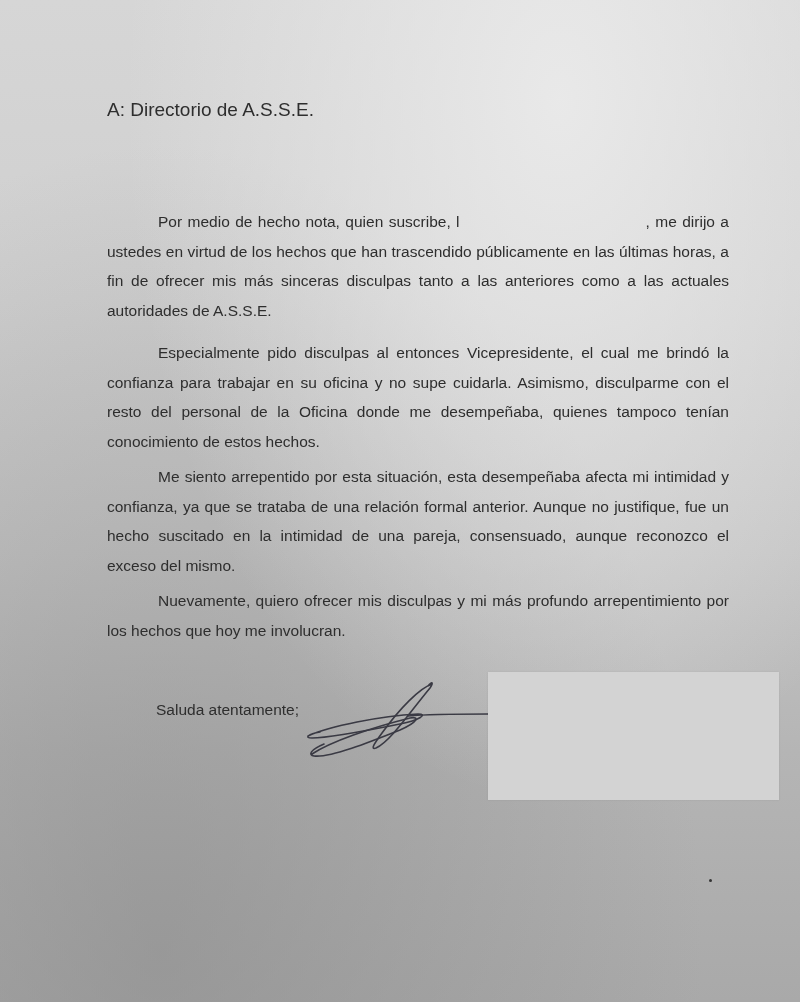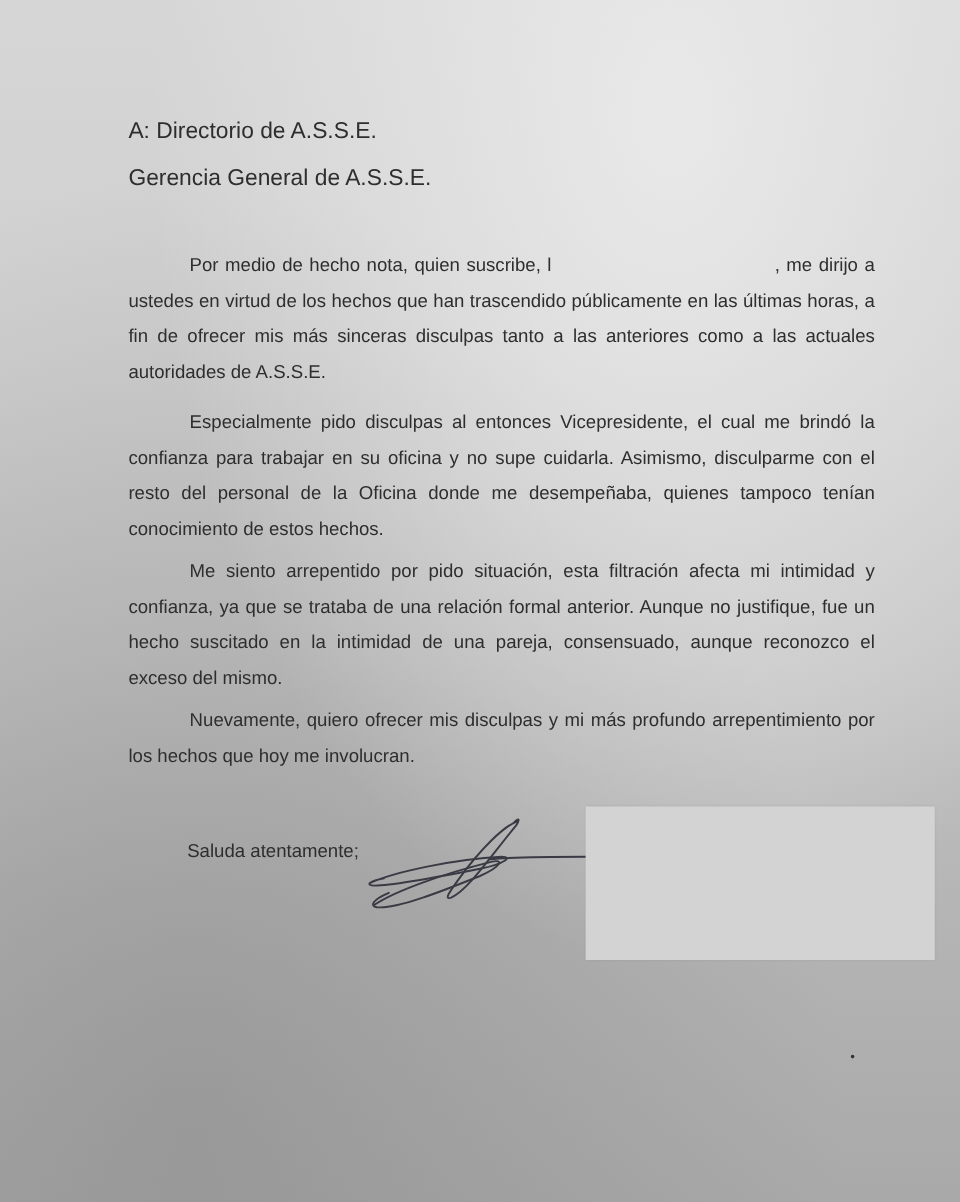--- a/index.html
+++ b/index.html
@@ -95,32 +95,31 @@
       background: #333;
     }
   </style>
 </head>
 <body>
 
 <div class="paper">
 
 
   <div class="recipient r1">A: Directorio de A.S.S.E.</div>
-  <div class="recipient r2">Gerencia General de A.S.S.E.</div>
 
   <div class="body-text p1">
     <p><span>Por medio de hecho nota, quien suscribe, l</span><span class="redact-inline"></span><span>, me dirijo a ustedes en virtud de los hechos que han trascendido públicamente en las últimas horas, a fin de ofrecer mis más sinceras disculpas tanto a las anteriores como a las actuales autoridades de A.S.S.E.</span></p>
   </div>
 
   <div class="body-text p2">
     <p>Especialmente pido disculpas al entonces Vicepresidente, el cual me brindó la confianza para trabajar en su oficina y no supe cuidarla. Asimismo, disculparme con el resto del personal de la Oficina donde me desempeñaba, quienes tampoco tenían conocimiento de estos hechos.</p>
   </div>
 
   <div class="body-text p3">
-    <p>Me siento arrepentido por pido situación, esta filtración afecta mi intimidad y confianza, ya que se trataba de una relación formal anterior. Aunque no justifique, fue un hecho suscitado en la intimidad de una pareja, consensuado, aunque reconozco el exceso del mismo.</p>
+    <p>Me siento arrepentido por esta situación, esta desempeñaba afecta mi intimidad y confianza, ya que se trataba de una relación formal anterior. Aunque no justifique, fue un hecho suscitado en la intimidad de una pareja, consensuado, aunque reconozco el exceso del mismo.</p>
   </div>
 
   <div class="body-text p4">
     <p>Nuevamente, quiero ofrecer mis disculpas y mi más profundo arrepentimiento por los hechos que hoy me involucran.</p>
   </div>
 
   <div class="closing">Saluda atentamente;</div>
 
   <svg class="signature" viewBox="0 0 200 90" xmlns="http://www.w3.org/2000/svg">
     <g fill="none" stroke="#3a3a44" stroke-width="1.6" stroke-linecap="round" stroke-linejoin="round">

